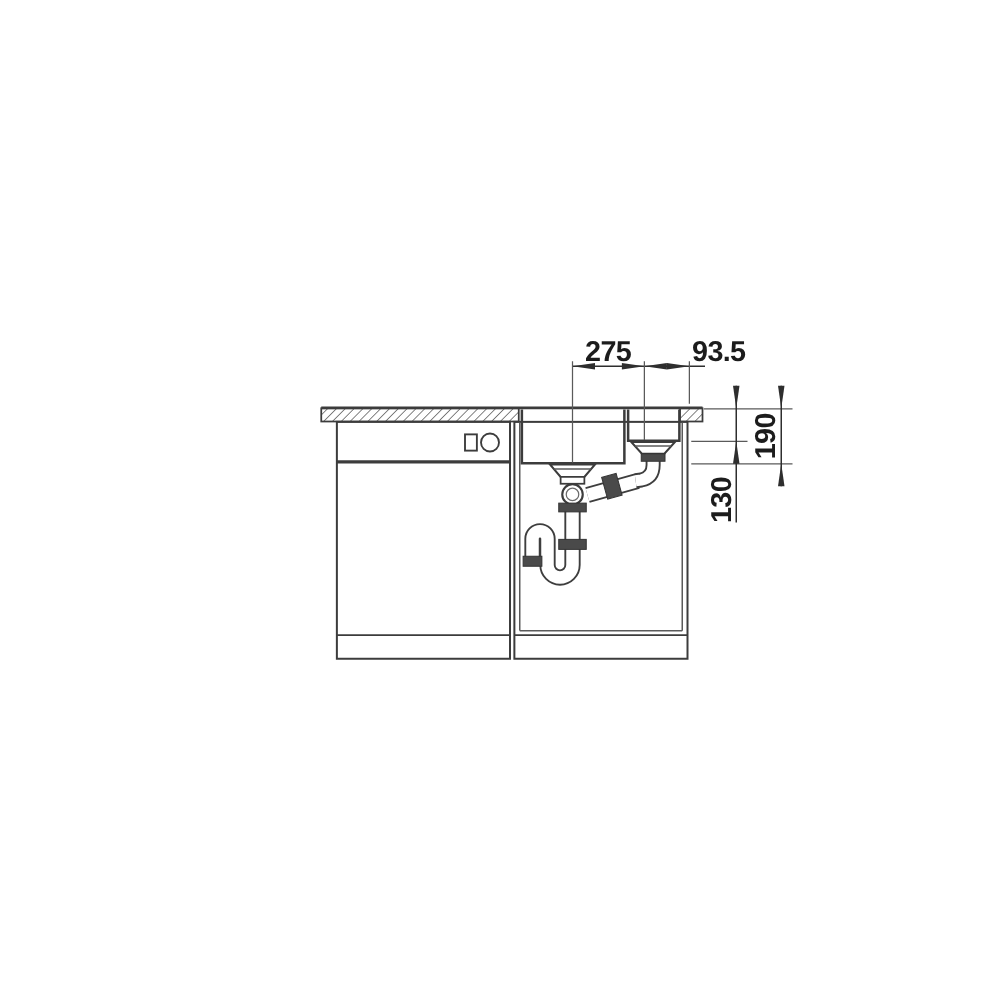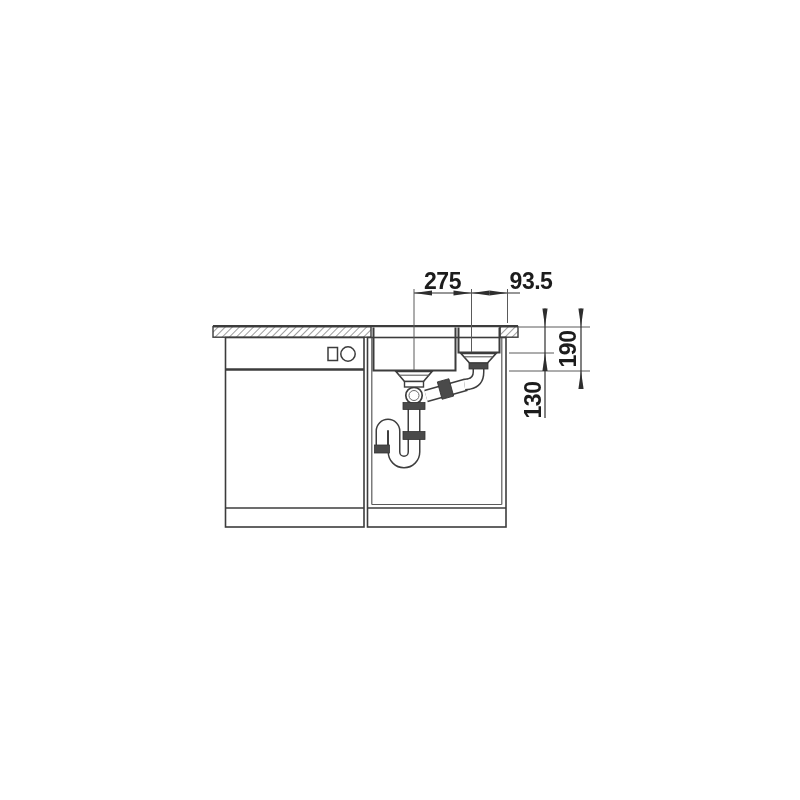--- a/index.html
+++ b/index.html
@@ -1,17 +1,17 @@
 <!DOCTYPE html>
 <html><head>
 <meta charset="utf-8">
 <style>
   html,body{margin:0;padding:0;background:#ffffff;}
   .canvas{position:relative;width:720px;height:800px;background:#ffffff;overflow:hidden;
-          font-family:"Liberation Sans", sans-serif;}
+          font-family:"Liberation Sans", sans-serif;margin-left:44px;}
   svg{display:block;}
   text{font-family:"Liberation Sans","DejaVu Sans",sans-serif;font-weight:bold;
        font-size:23px;letter-spacing:-0.5px;fill:#1c1c1c;}
 </style>
 </head>
 <body>
 
 <div class="canvas">
 <svg width="800" height="800" viewBox="0 0 800 800">
   <defs>

